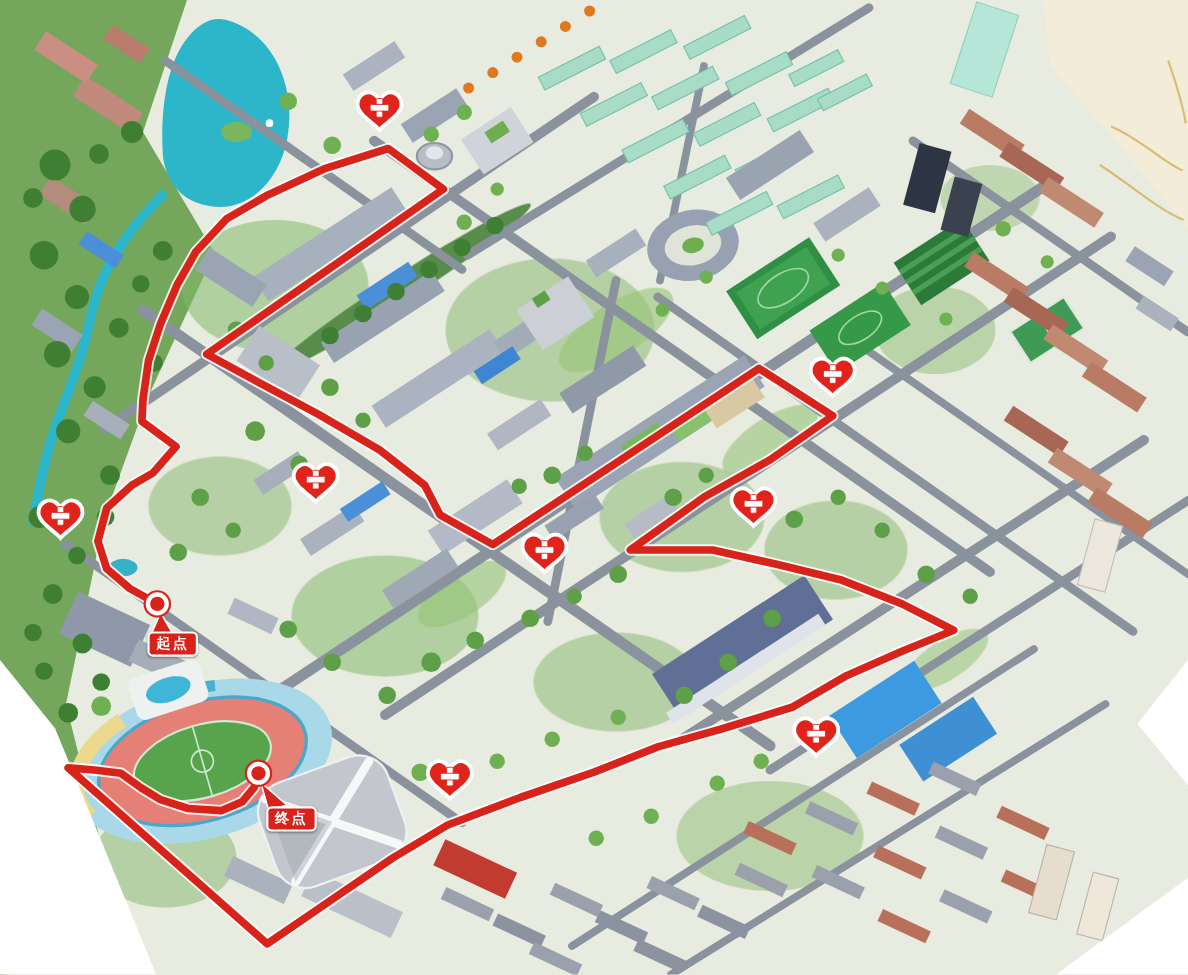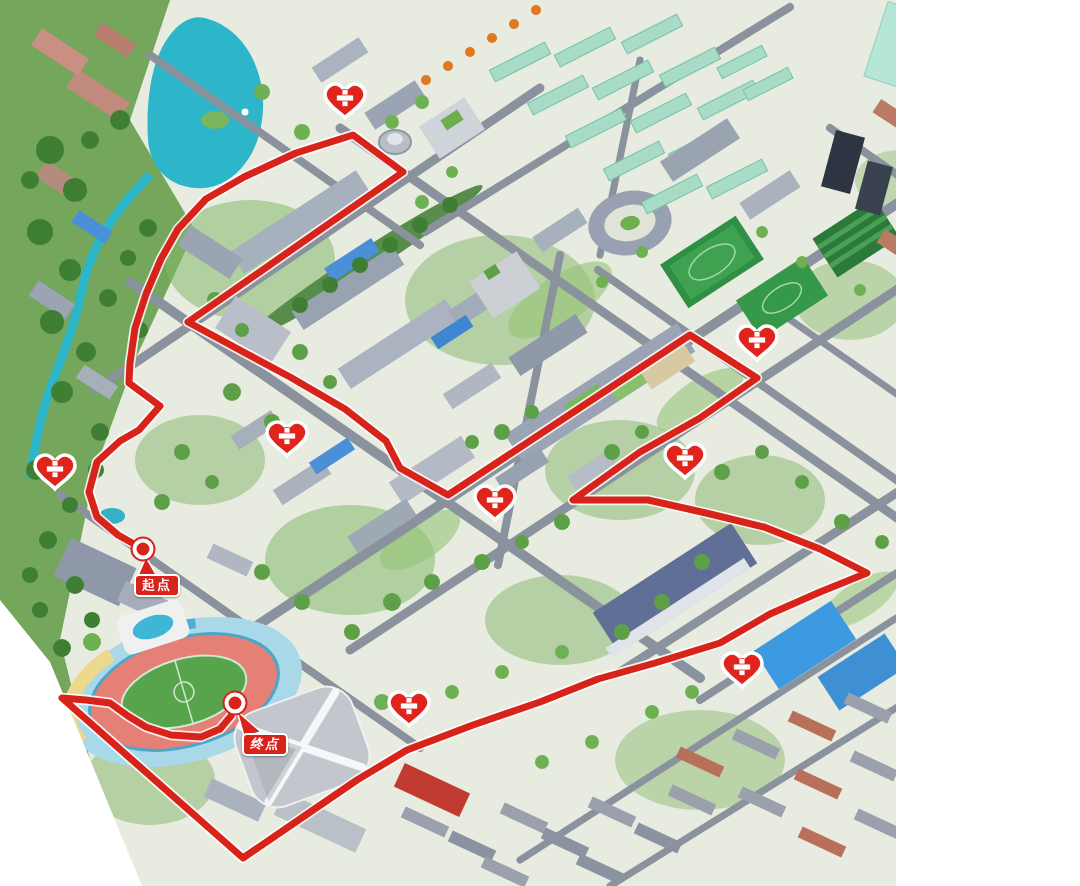--- a/index.html
+++ b/index.html
@@ -1,16 +1,16 @@
 <!DOCTYPE html>
 <html style="--label-red: #d8231b; --marker-red: #e0241c; --lake-teal: #2db5c9; --dorm-mint: #a9dcc7; --track-pink: #e58077; --stadium-apron: #a9d9e8; --field-green: #58a44c; --road-gray: #8a929d; --ground: #e8ebe0; --offmap-beige: #f3ecd9;"><head>
 <meta charset="utf-8">
 <style>
   html,body{margin:0;padding:0;background:#fff;}
-  .stage{position:relative;width:896px;height:886px;overflow:hidden;background:#be185d;
+  .stage{position:relative;width:1080px;height:886px;overflow:hidden;background:#be185d;
          font-family:"Liberation Sans","DejaVu Sans",sans-serif;}
   .stage svg{position:absolute;left:0;top:0;}
   .callout{
     position:absolute;
     background:var(--label-red,#d8231b);
     color:#fff;
     border:2px solid #fff;
     border-radius:5px;
     padding:1px 6px 2px 6px;
     font-size:13px;
@@ -410,14 +410,14 @@
     <circle r="11.5" fill="#ffffff" stroke="#d8231b" stroke-width="2"></circle>
     <circle r="6.5" fill="#d8231b"></circle>
   </g>
   <g transform="translate(235,703)">
     <circle r="11.5" fill="#ffffff" stroke="#d8231b" stroke-width="2"></circle>
     <circle r="6.5" fill="#d8231b"></circle>
   </g>
 </svg>
 
 <div class="callout" style="left: 134px; top: 574px;"><span>起点</span></div>
-<div class="callout" style="left: 242px; top: 733px; font-style: italic;"><span>终点</span></div>
+<div class="callout" style="left: 242px; top: 733px;"><span>终点</span></div>
 </div>
 
 </body></html>

